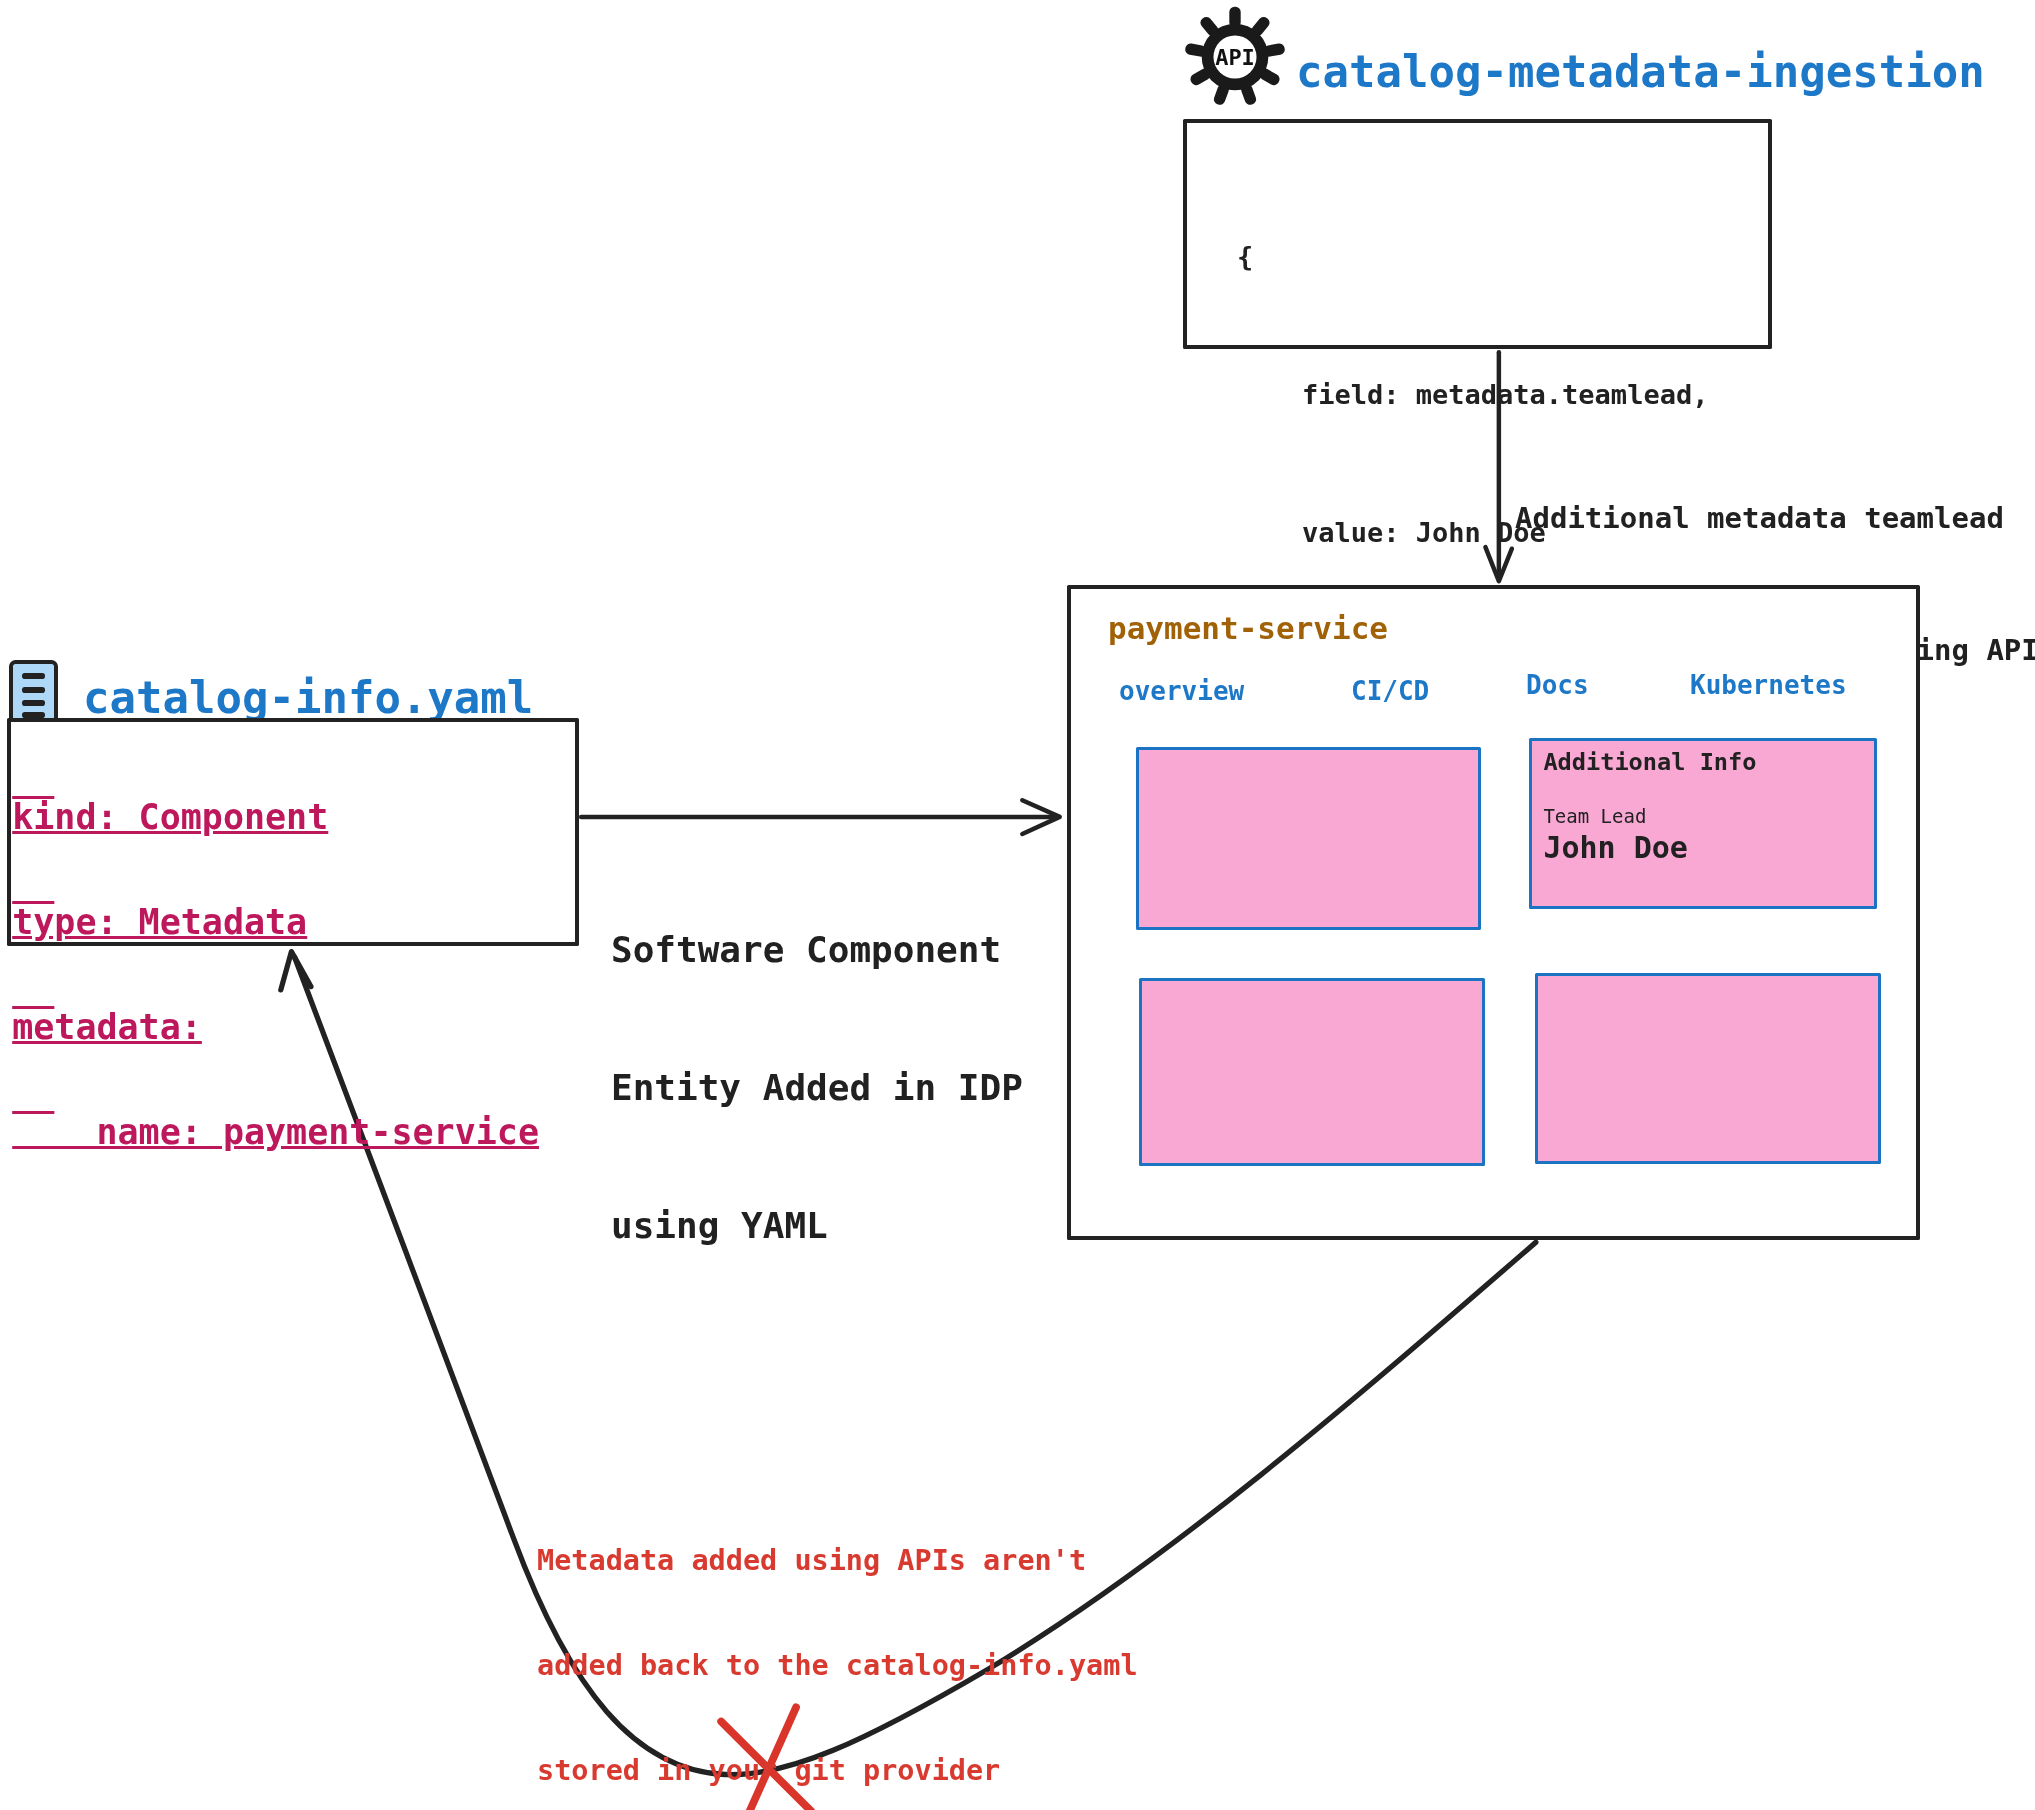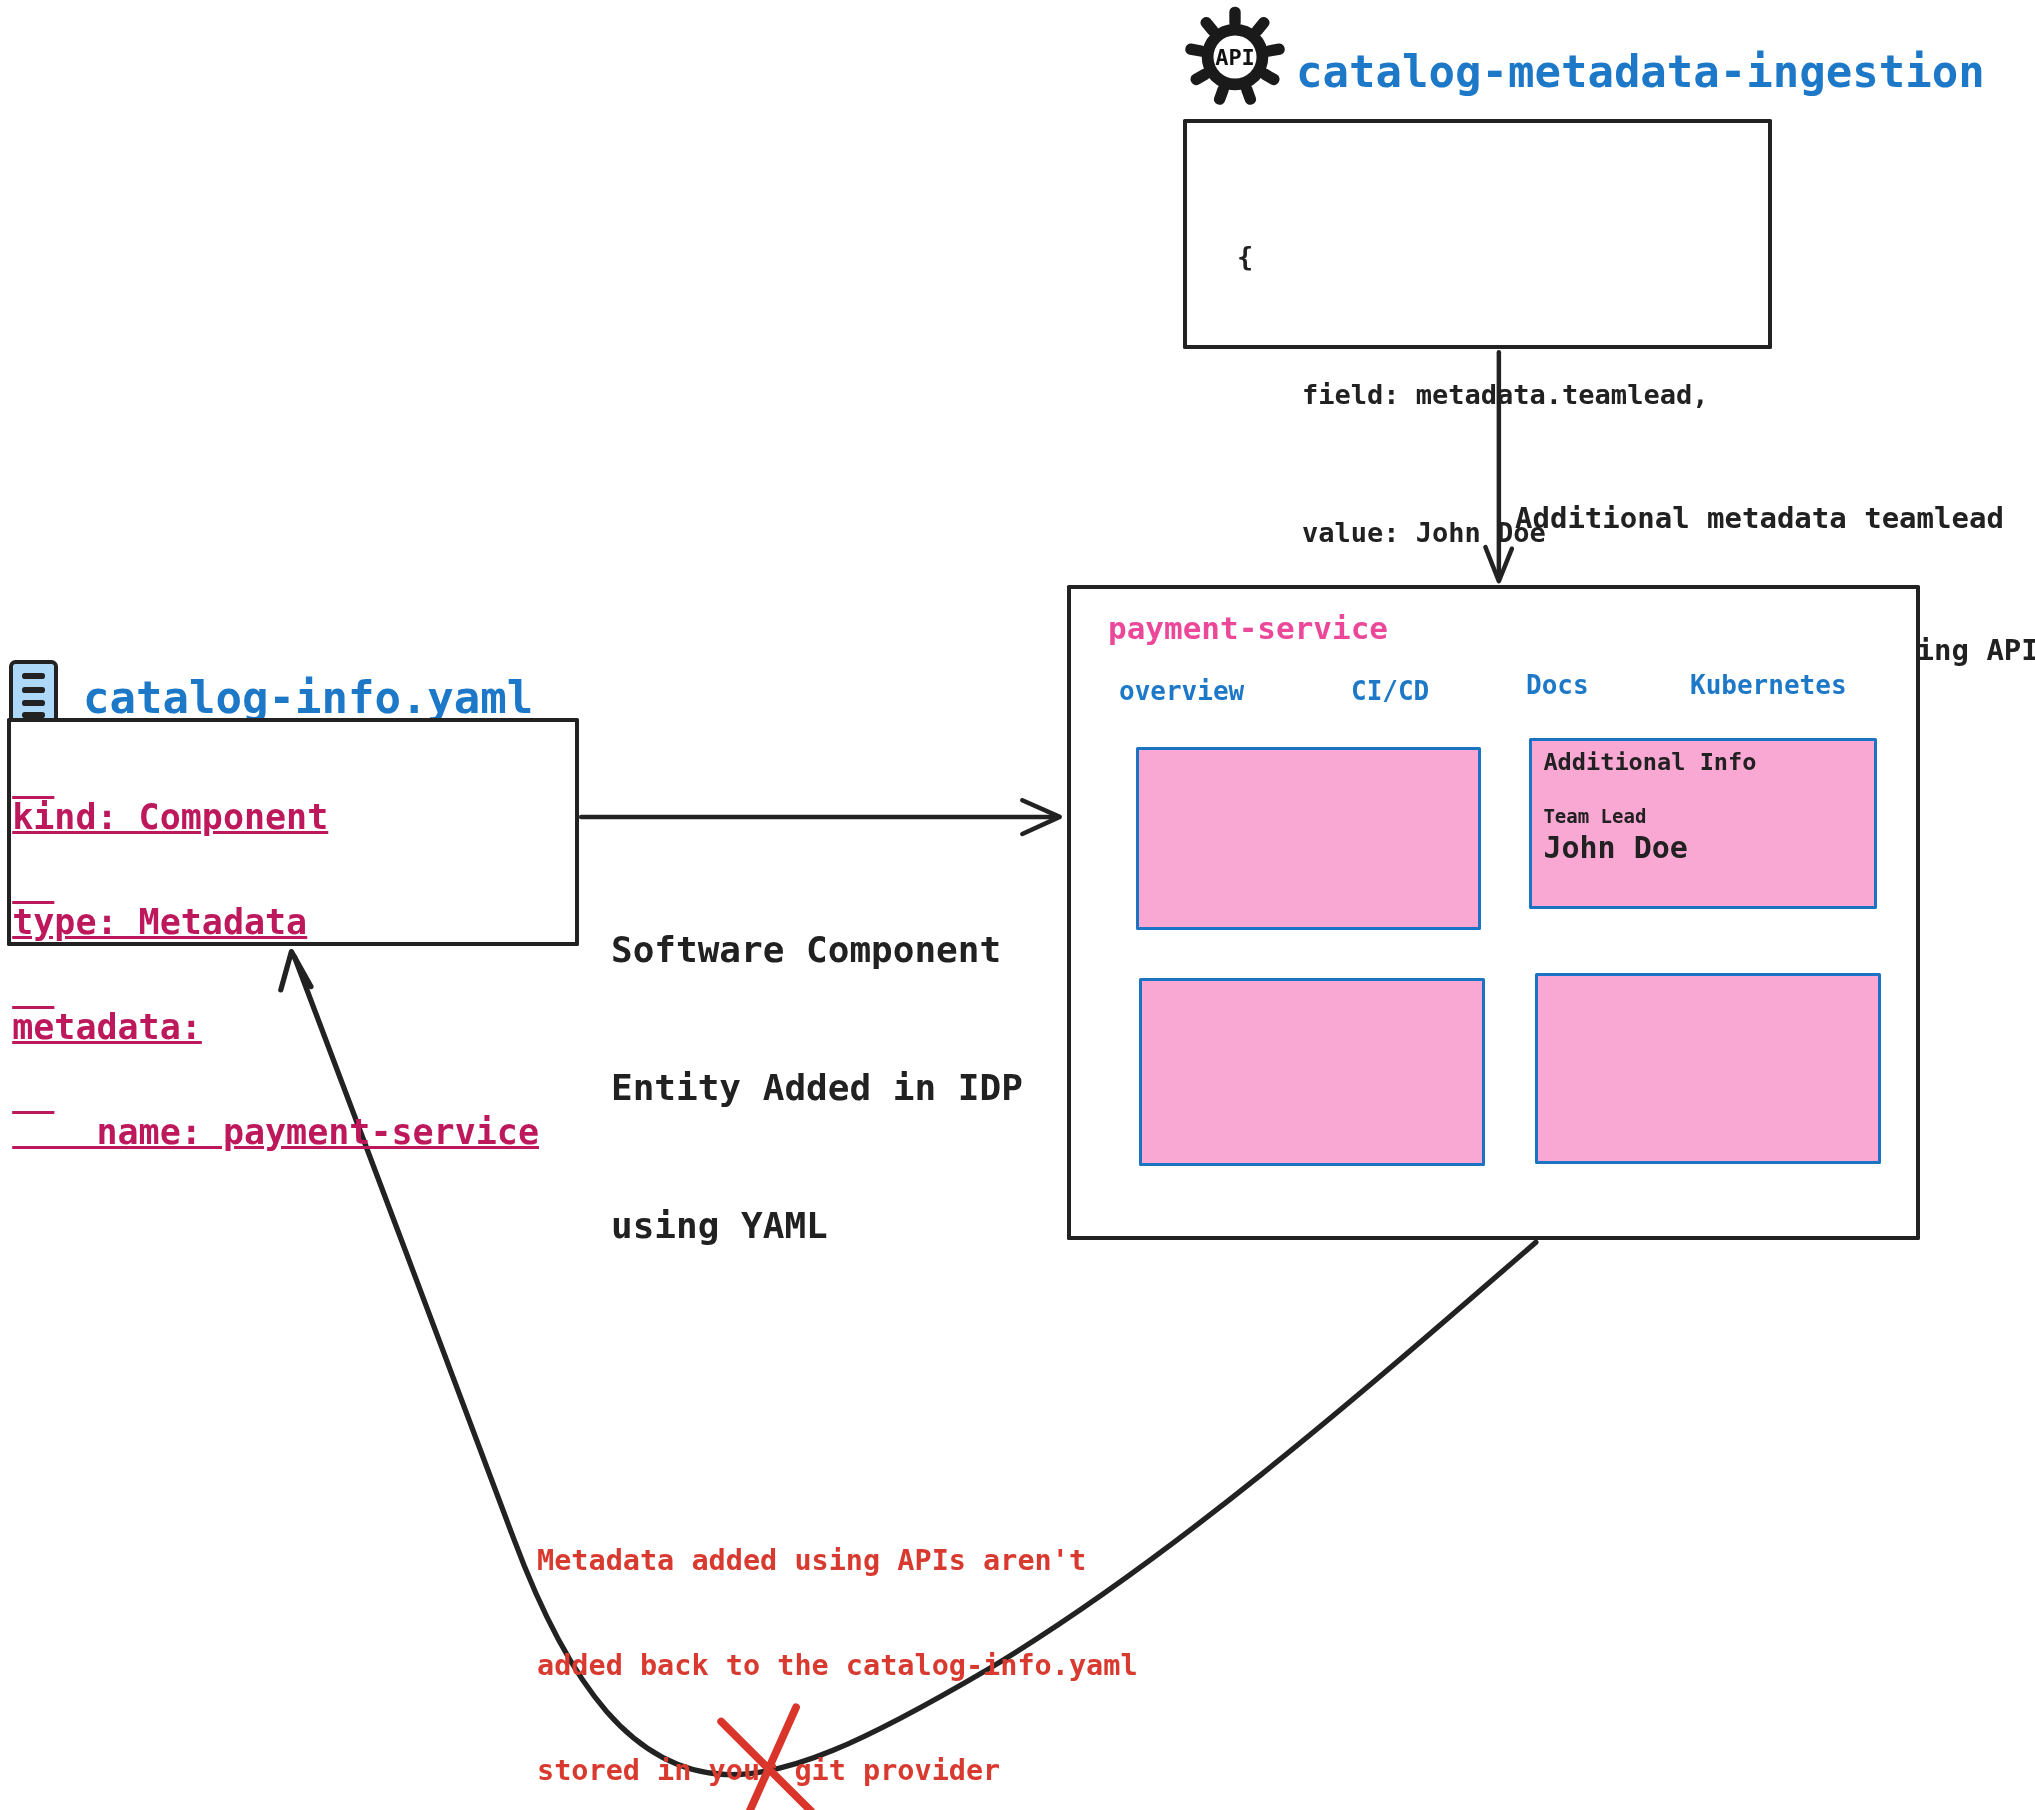--- a/index.html
+++ b/index.html
@@ -7,27 +7,27 @@
     width:2056px;height:1810px;position:relative;background:#ffffff;
     font-family:"DejaVu Sans Mono","Liberation Mono",monospace;
     overflow:hidden;color:#212121;
   }
   .abs{position:absolute;}
   .box{position:absolute;border:4.1px solid #222222;background:#ffffff;box-sizing:border-box;border-radius:1.6px;}
   .panel{position:absolute;border:3.7px solid #1b73c4;background:#f9a8d4;box-sizing:border-box;border-radius:1.6px;}
   .code{font-size:27px;font-weight:600;line-height:46px;white-space:pre;color:#212121;}
   .yamlcode{font-size:35px;font-weight:600;line-height:35px;white-space:pre;color:#be185d;text-decoration:underline;}
   .blue-title{font-size:44px;font-weight:700;color:#1e78c8;white-space:pre;}
-  .idp-title{font-size:31px;font-weight:700;color:#ec4899;white-space:pre;}
+  .idp-title{font-size:31px;font-weight:700;color:#a16207;white-space:pre;}
   .tab{font-size:26px;font-weight:700;color:#1e78c8;white-space:pre;}
   .note{font-size:29px;font-weight:600;line-height:44px;white-space:pre;color:#212121;}
   .big-note{font-size:36px;font-weight:700;line-height:46px;white-space:pre;color:#212121;}
   .red-note{font-size:28.5px;font-weight:700;line-height:35px;white-space:pre;color:#d93a30;}
   .ai-title{font-size:23.6px;font-weight:600;white-space:pre;color:#212121;}
-  .ai-label{font-size:19px;font-weight:700;white-space:pre;color:#212121;}
+  .ai-label{font-size:19px;font-weight:400;white-space:pre;color:#212121;}
   .ai-value{font-size:30px;font-weight:600;white-space:pre;color:#212121;}
   .doc-icon{position:absolute;left:9px;top:660px;width:49px;height:64px;background:#aed8f7;
     border:4.5px solid #222222;border-radius:6.5px;box-sizing:border-box;}
   .doc-bar{position:absolute;left:9px;width:23px;height:5.7px;background:#222222;border-radius:2.8px;}
   svg.layer{position:absolute;left:0;top:0;pointer-events:none;}
 </style>
 </head>
 <body>
 
 <svg class="layer" width="2056" height="1810" viewBox="0 0 5052 4447">

